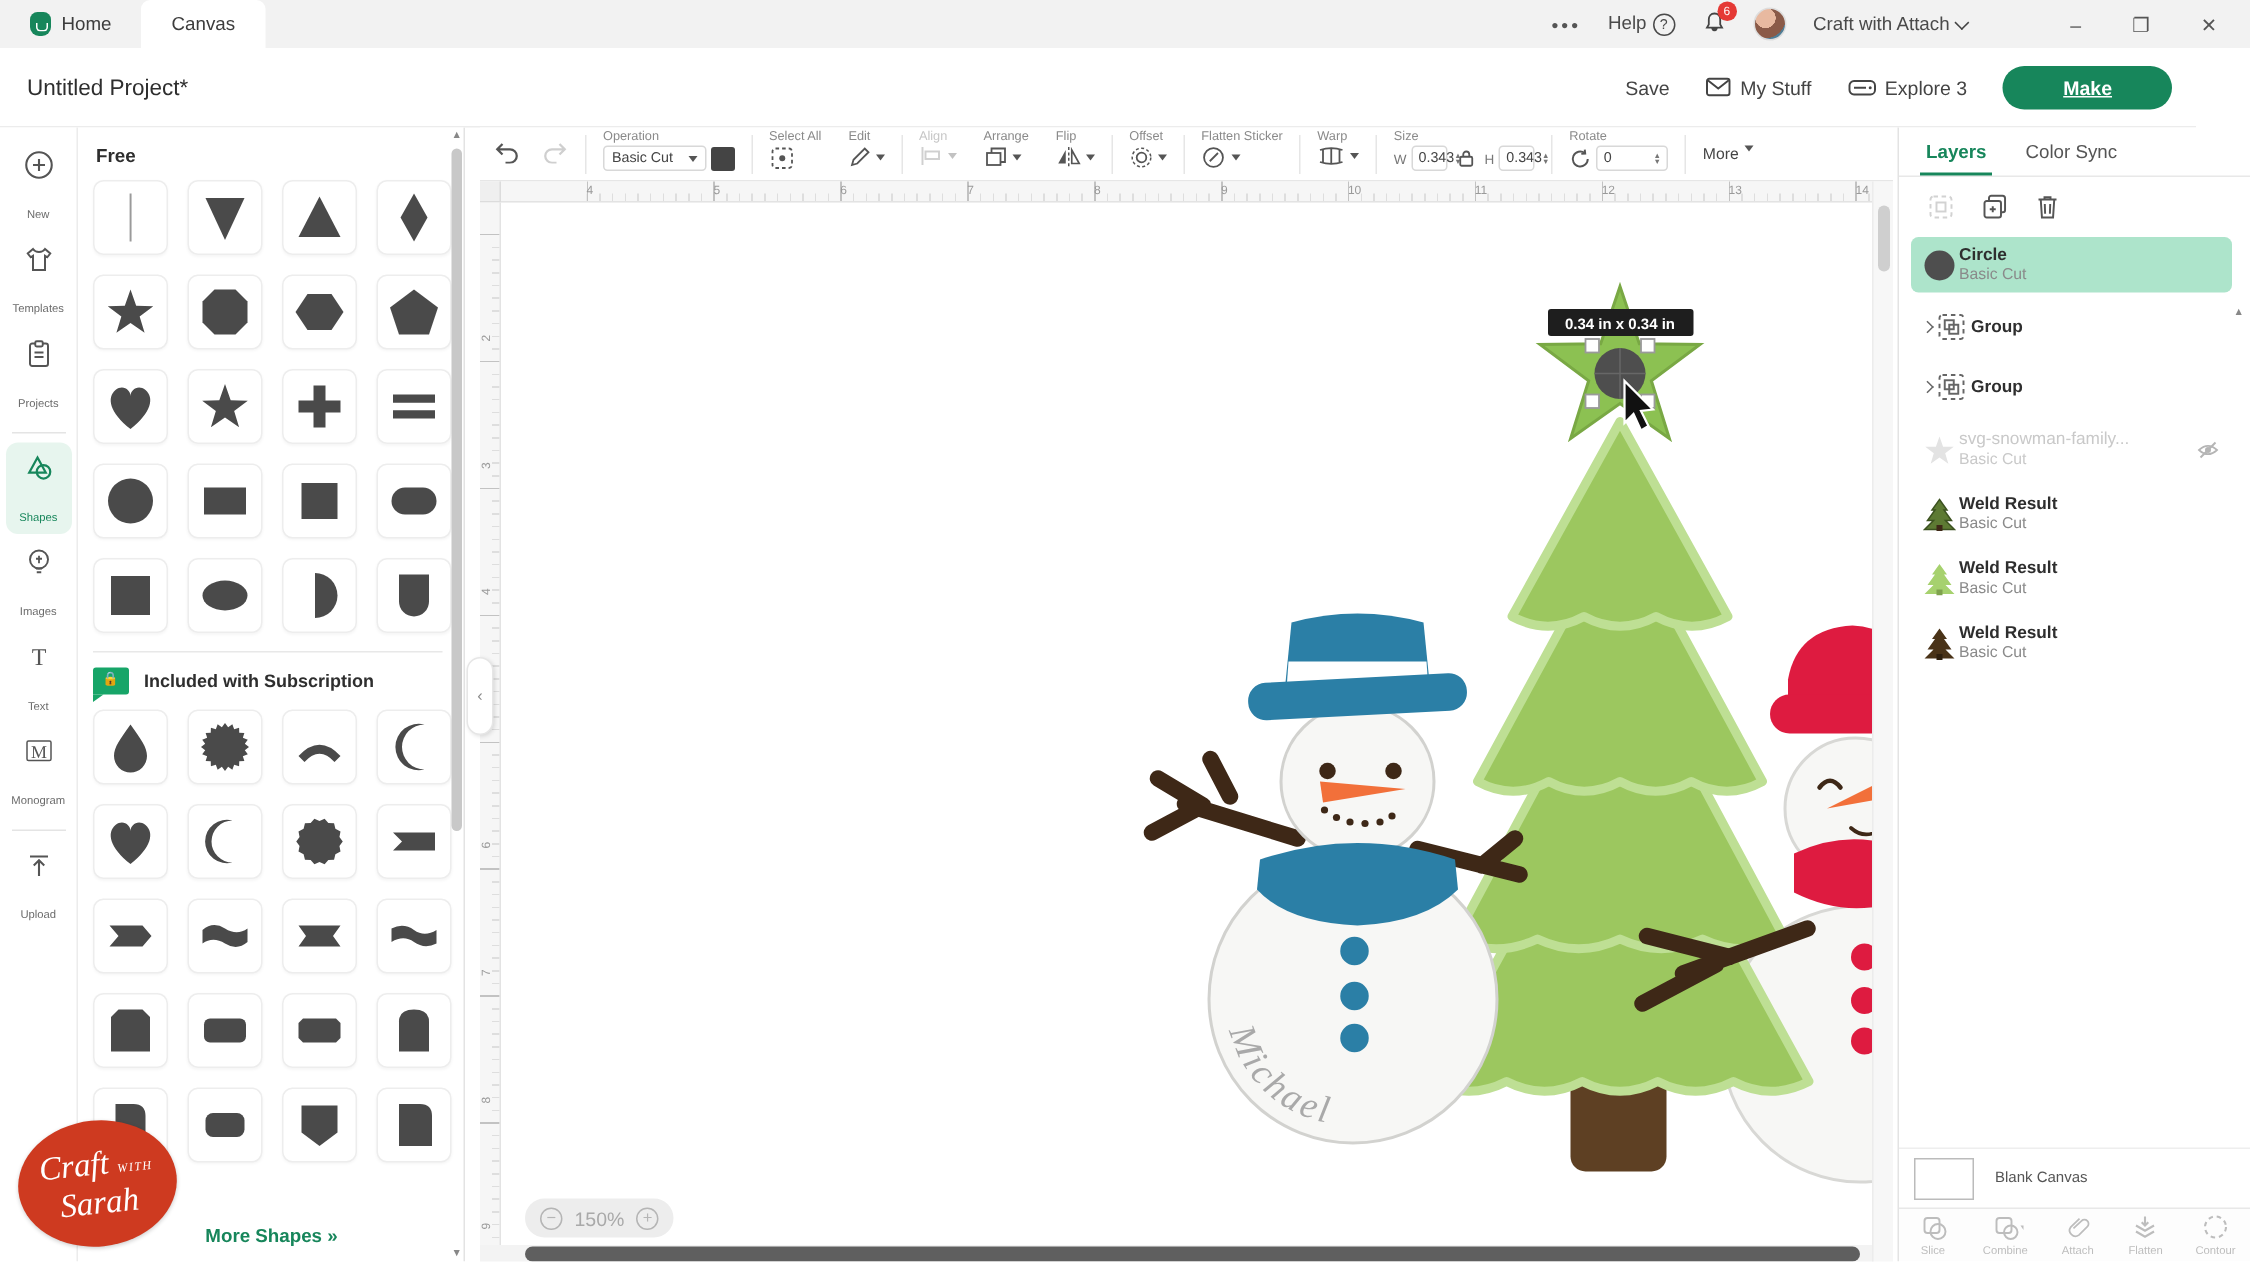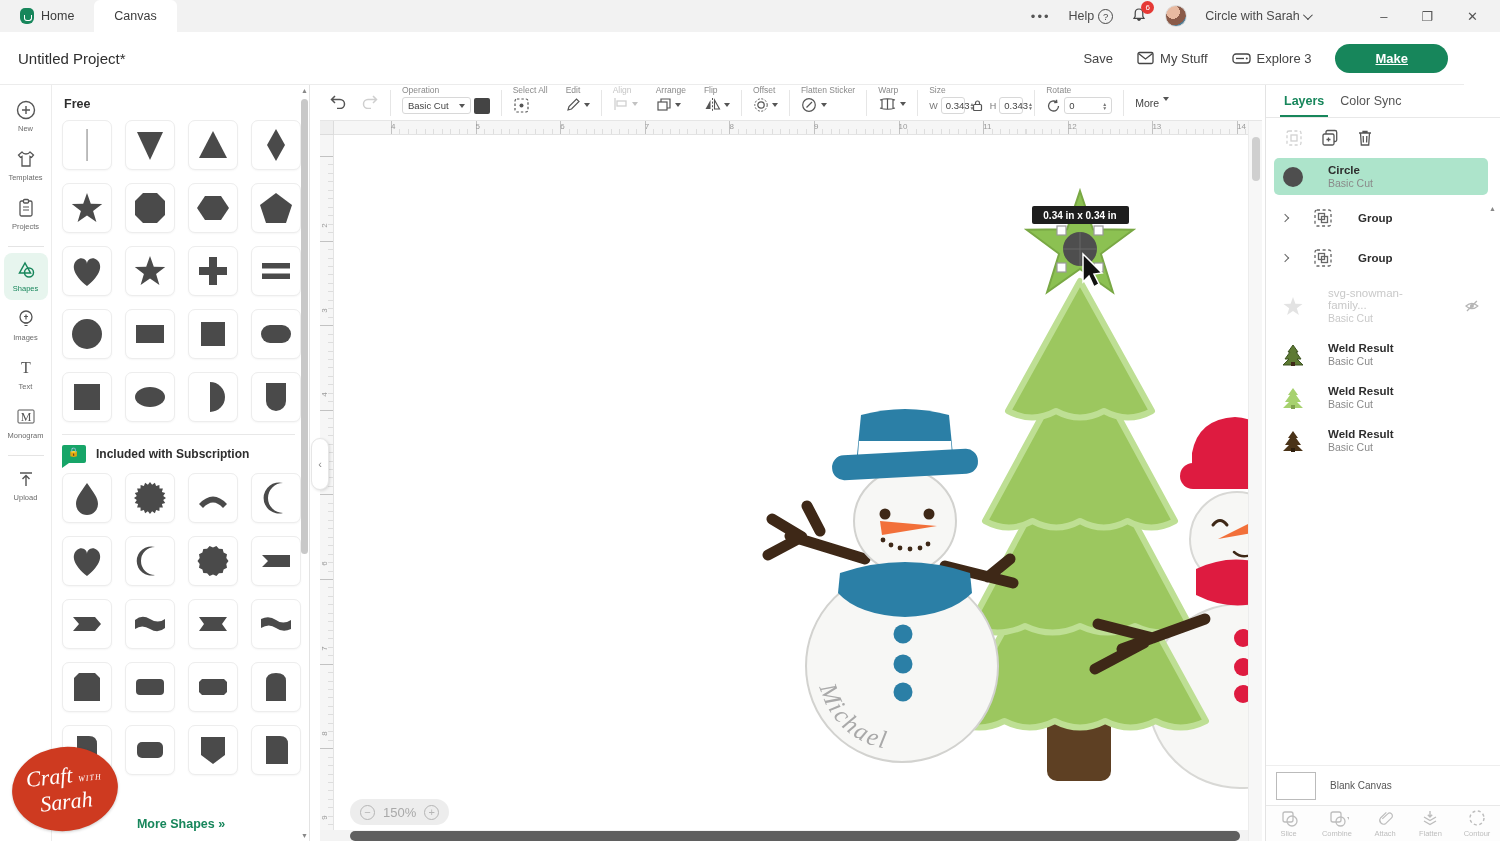--- a/index.html
+++ b/index.html
@@ -24,21 +24,21 @@
 
   
   #header { left:0; top:32px; width:1464px; height:53px; background:#fff; display:flex; align-items:center; border-bottom:1px solid #ececec;text-align:center; }
   #proj-title { font-size:15px; color:#2e2e2e; margin-left:18px; }
   #header-right { margin-left:auto; display:flex; align-items:center; gap:24px; padding-right:16px; font-size:13px; color:#444; }
   .hdr-item { display:flex; align-items:center; gap:6px; }
   .make-btn { background:#17865B; color:#fff; border-radius:16px; padding:7px 40px; font-size:13px; font-weight:bold;text-decoration:underline; }
 
   
   #rail { left:0; top:85px; width:52px; height:756px; background:#fff; border-right:1px solid #ececec; display:flex; flex-direction:column; align-items:center; padding-top:8px; }
-  .rail-item { width:44px; padding:6px 0 7px; display:flex; flex-direction:column; align-items:center; gap:3px; border-radius:8px; margin-bottom:2px; }
+  .rail-item { width:44px; padding:6px 0 7px; display:flex; flex-direction:column; align-items:center; gap:17px; border-radius:8px; margin-bottom:2px; }
   .rail-item .lbl { font-size:7.5px; color:#6b6b6b; }
   .rail-item.active { background:#E7F5EE; }
   .rail-item.active .lbl { color:#17865B; }
   .rail-div { width:36px; border-top:1px solid #e4e4e4; margin:6px 0; }
 
   
   #shapes-panel { left:52px; top:85px; width:258px; height:756px; background:#fff; border-right:1px solid #e3e3e3; overflow:hidden; }
   #shapes-inner { padding:8px 14px 0 10px; }
   .sec-header { font-size:12.5px; font-weight:bold; color:#2e2e2e; margin:4px 0 9px 2px; }
   .shape-grid { display:grid; grid-template-columns:repeat(4,50px); gap:13px 13px; }
@@ -90,27 +90,27 @@
   #collapse-tab { position:absolute; left:-9px; top:317px; width:18px; height:52px; background:#fff; border:1px solid #e6e6e6; border-radius:9px; box-shadow:1px 1px 3px rgba(0,0,0,.12); display:flex; align-items:center; justify-content:center; color:#8a8a8a; font-size:11px; }
   #zoom-pill { position:absolute; left:30px; top:678px; height:26px; background:#ededed; border-radius:14px; display:flex; align-items:center; gap:8px; padding:0 10px; color:#a9a9a9; font-size:13px; }
   .zoom-circ { width:15px; height:15px; border:1.4px solid #b5b5b5; border-radius:50%; display:flex; align-items:center; justify-content:center; font-size:11px; line-height:1; color:#b5b5b5; }
   #hscroll { position:absolute; left:0; top:709px; width:928px; height:12px; background:#f3f3f3; }
   #hscroll .thumb { position:absolute; left:30px; top:1px; width:890px; height:10px; background:#5f5f5f; border-radius:5px; }
   #vscroll { position:absolute; left:928px; top:0; width:14px; height:721px; background:#f7f7f7; border-left:1px solid #ececec; }
   #vscroll .thumb { position:absolute; left:3px; top:16px; width:8px; height:44px; background:#cfcfcf; border-radius:4px; }
 
   
   #rightpanel { left:1265px; top:85px; width:235px; height:756px; background:#fff; border-left:1px solid #e3e3e3; }
-  #rp-tabs { display:flex; gap:16px; padding:0 0 0 18px; height:33px; align-items:center; border-bottom:1px solid #e8e8e8; font-size:12.5px; }
+  #rp-tabs { display:flex; gap:26px; padding:0 0 0 18px; height:33px; align-items:center; border-bottom:1px solid #e8e8e8; font-size:12.5px; }
   #rp-tab-layers { color:#17865B; font-weight:bold; position:relative; }
   #rp-tab-layers:after { content:""; position:absolute; left:-4px; right:-4px; bottom:-9px; height:2.5px; background:#17865B; }
   #rp-tab-colorsync { color:#555; }
   #rp-actions { display:flex; gap:16px; padding:10px 0 8px 18px; align-items:center; }
   #layer-list { padding:2px 12px 0 8px; display:flex; flex-direction:column; }
-  .layer-row { display:flex; align-items:center; gap:24px; padding:6px 8px; border-radius:5px; margin-bottom:6px; }
+  .layer-row { display:flex; align-items:center; gap:2px; padding:6px 8px; border-radius:5px; margin-bottom:6px; }
   .layer-row.selected { background:#ADE4CB; }
   .layer-name { font-size:11.5px; color:#2e2e2e; font-weight:bold; }
   .layer-sub { font-size:10.5px; color:#8a8a8a; }
   .layer-row.hidden-layer .layer-name, .layer-row.hidden-layer .layer-sub { color:#c9c9c9; font-weight:normal; }
   .layer-row .chev-r { width:6px; height:6px; border-right:1.5px solid #666; border-bottom:1.5px solid #666; transform:rotate(-45deg); flex:none; }
   .l-thumb { width:22px; height:22px; flex:none; display:flex; align-items:center; justify-content:center; }
   .eye-off { margin-left:auto; }
   #rp-scroll { position:absolute; right:2px; top:120px; width:10px; height:630px; }
   #blank-canvas-row { position:absolute; left:0; top:680px; width:235px; height:40px; background:#fff; border-top:1px solid #eee; display:flex; align-items:center; gap:14px; padding-left:10px; }
   #blank-canvas-row .sw { width:40px; height:28px; border:1px solid #bbb; background:#fff; }
@@ -140,21 +140,21 @@
     <div id="topbar-right">
       <span class="dots">•••</span>
       <span><span>Help</span><span class="help-q">?</span></span>
       <span class="bell-wrap">
         <svg width="16" height="16" viewBox="0 0 16 16">
             <path d="M8 2 C5.5 2 4.2 3.8 4.2 6 L4.2 9.3 L3 11.4 L13 11.4 L11.8 9.3 L11.8 6 C11.8 3.8 10.5 2 8 2 Z M6.7 12.4 A1.4 1.4 0 0 0 9.3 12.4 Z" fill="none" stroke="#444" stroke-width="1.2"></path>
           </svg>
         <span class="badge">6</span>
       </span>
       <span class="avatar"></span>
-      <span><span>Circle with Sarah</span> <span class="chev"></span></span>
+      <span><span>Craft with Attach</span> <span class="chev"></span></span>
       <span style="width:26px"></span>
       <span class="winbtn">–</span>
       <span class="winbtn">❐</span>
       <span class="winbtn">✕</span>
     </div>
   </div>
 
   <div id="header" class="abs">
     <span id="proj-title">Untitled Project*</span>
     <div id="header-right">

